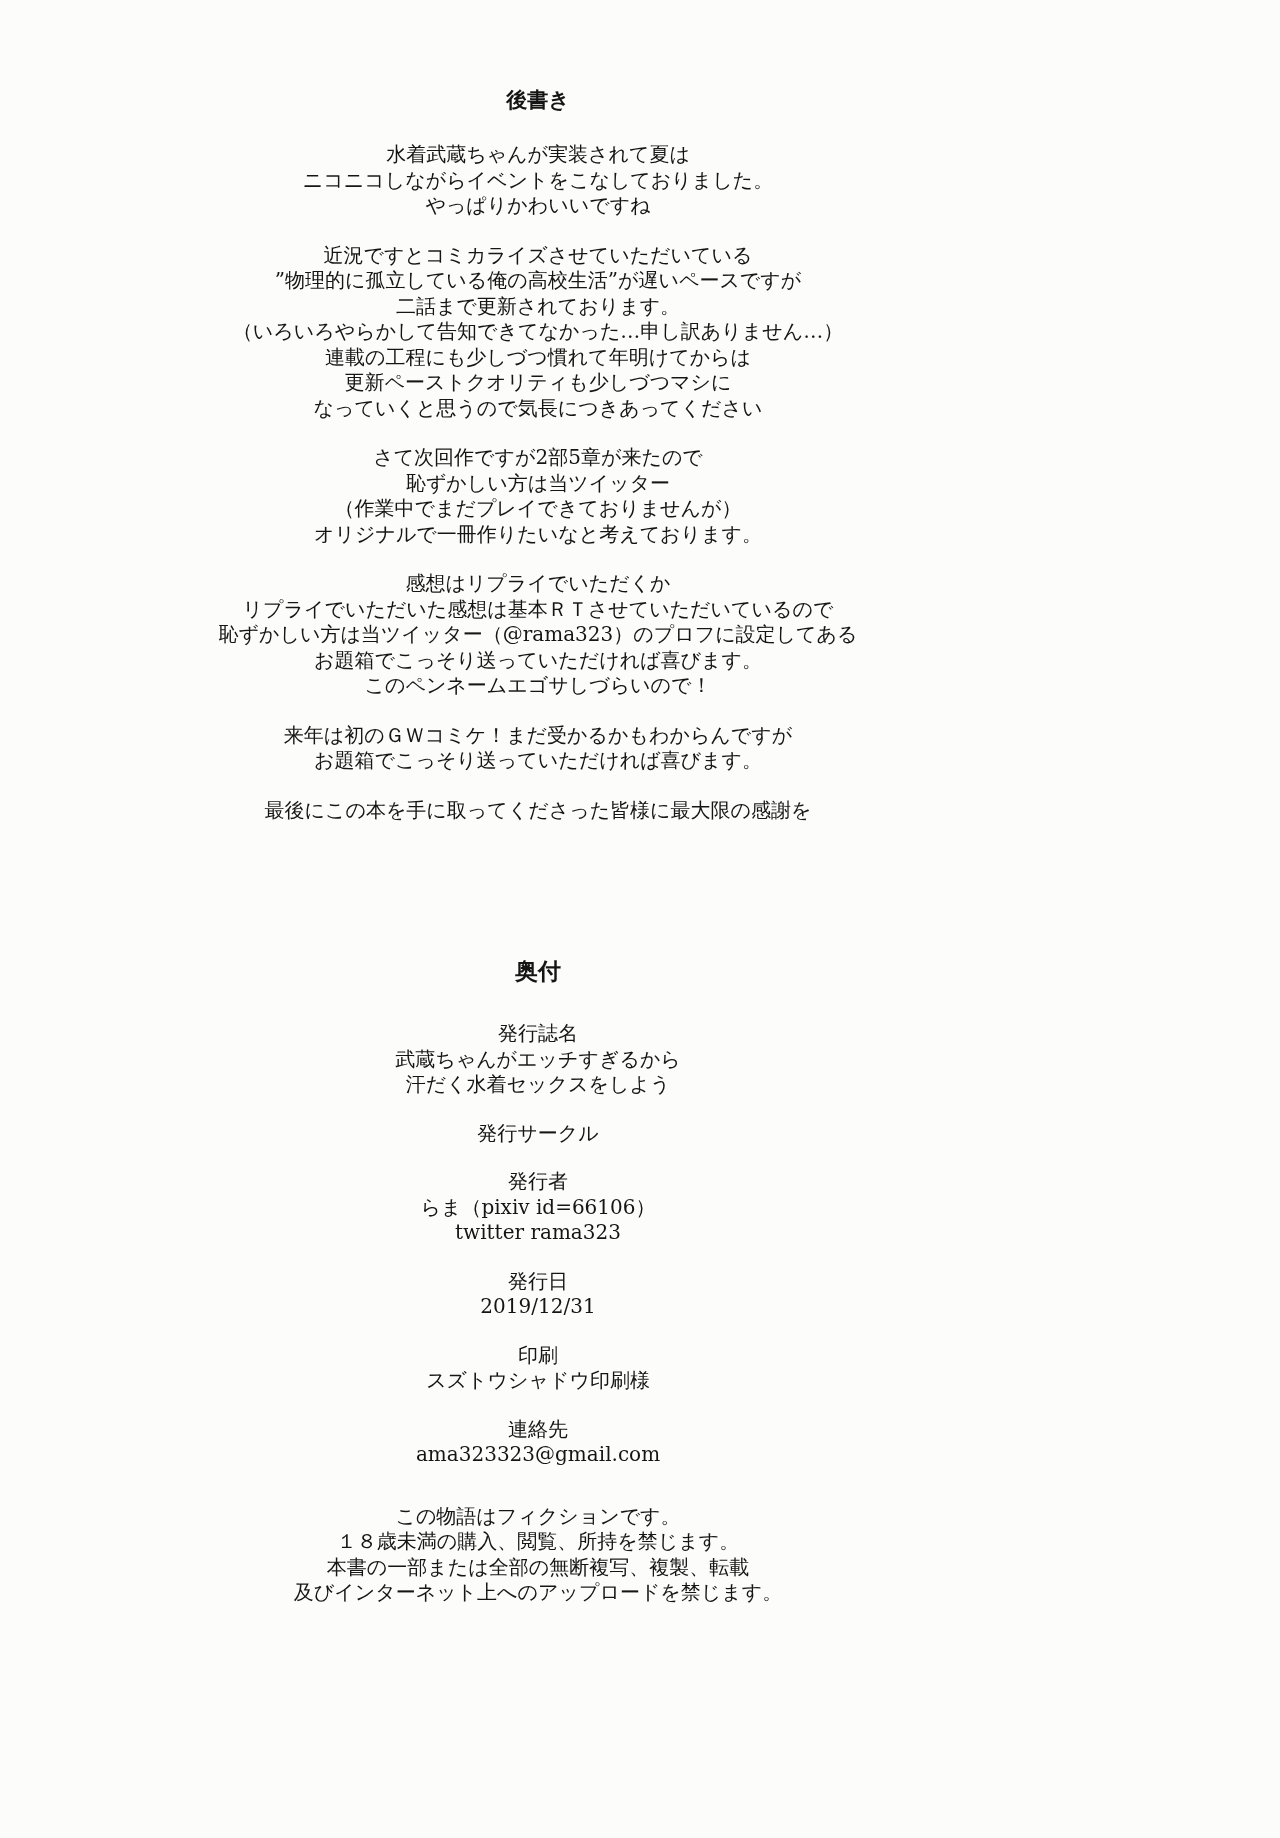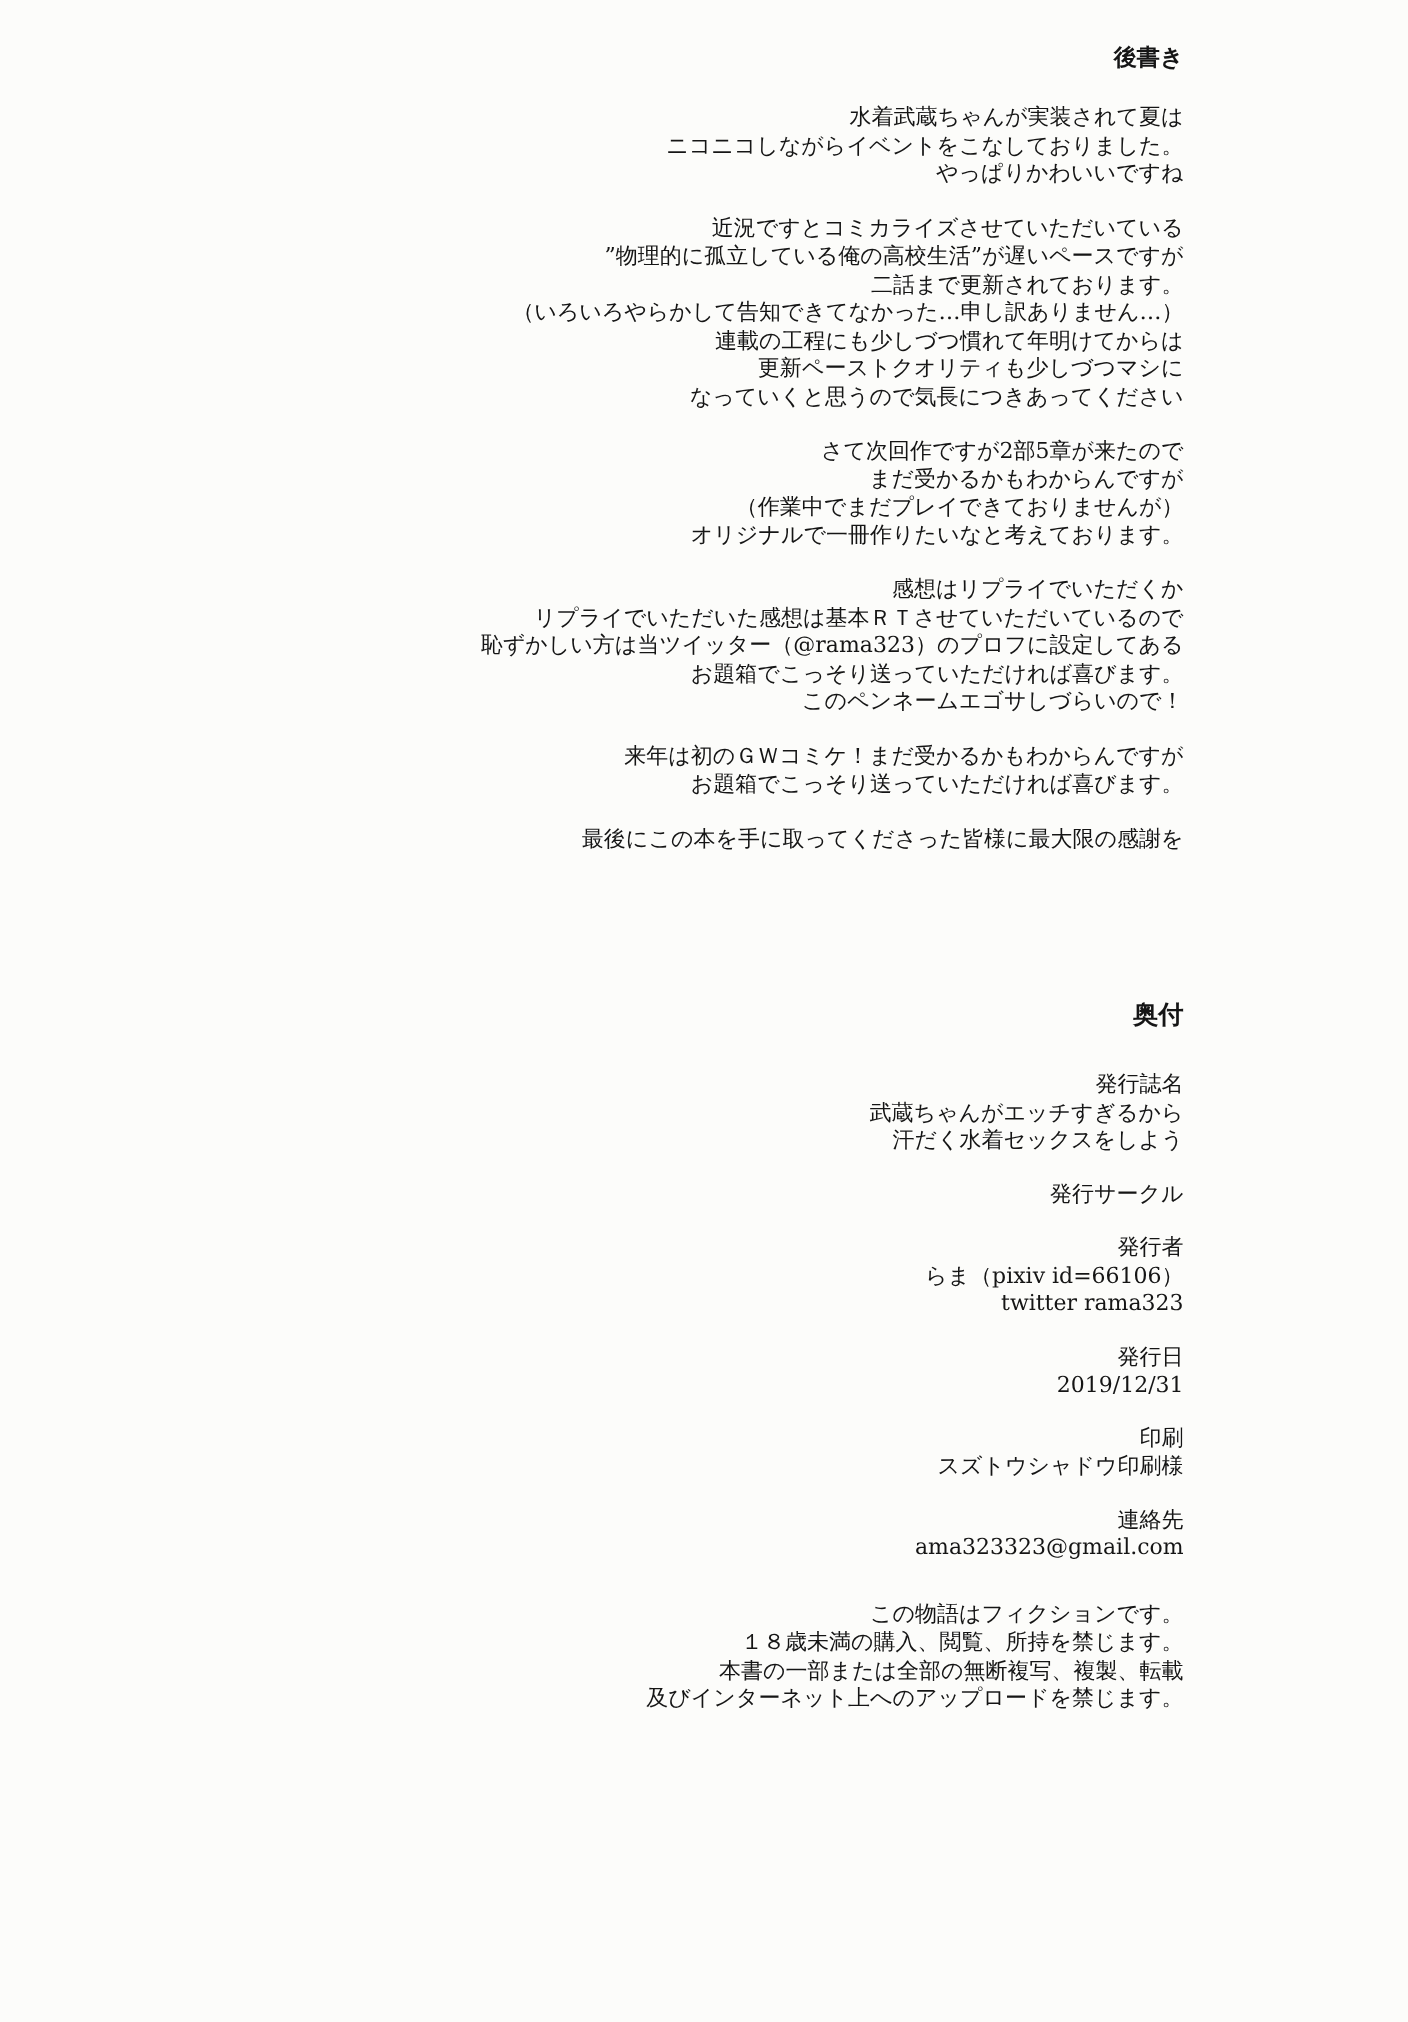--- a/index.html
+++ b/index.html
@@ -14,22 +14,22 @@
     background: #fcfcfa;
     overflow: hidden;
     font-family: "DejaVu Serif", "Liberation Serif", serif;
     color: #151515;
   }
   .content {
     position: absolute;
     top: 0;
     left: 0;
     width: 1076px;          
-    text-align: right;
-    padding-top: 39px;
+    text-align: center;
+    padding-top: 87px;
   }
   .line {
     font-size: 20px;
     line-height: 25.5px;
     white-space: nowrap;
   }
   .doc-title {
     font-size: 21px;
     line-height: 26px;
     font-weight: 600;
@@ -77,21 +77,21 @@
           <div class="line">近況ですとコミカライズさせていただいている</div>
           <div class="line">”物理的に孤立している俺の高校生活”が遅いペースですが</div>
           <div class="line">二話まで更新されております。</div>
           <div class="line">（いろいろやらかして告知できてなかった…申し訳ありません…）</div>
           <div class="line">連載の工程にも少しづつ慣れて年明けてからは</div>
           <div class="line">更新ペーストクオリティも少しづつマシに</div>
           <div class="line">なっていくと思うので気長につきあってください</div>
         </div>
         <div class="para">
           <div class="line">さて次回作ですが2部5章が来たので</div>
-          <div class="line">まだ受かるかもわからんですが</div>
+          <div class="line">恥ずかしい方は当ツイッター</div>
           <div class="line">（作業中でまだプレイできておりませんが）</div>
           <div class="line">オリジナルで一冊作りたいなと考えております。</div>
         </div>
         <div class="para">
           <div class="line">感想はリプライでいただくか</div>
           <div class="line">リプライでいただいた感想は基本ＲＴさせていただいているので</div>
           <div class="line">恥ずかしい方は当ツイッター（@rama323）のプロフに設定してある</div>
           <div class="line">お題箱でこっそり送っていただければ喜びます。</div>
           <div class="line">このペンネームエゴサしづらいので！</div>
         </div>

